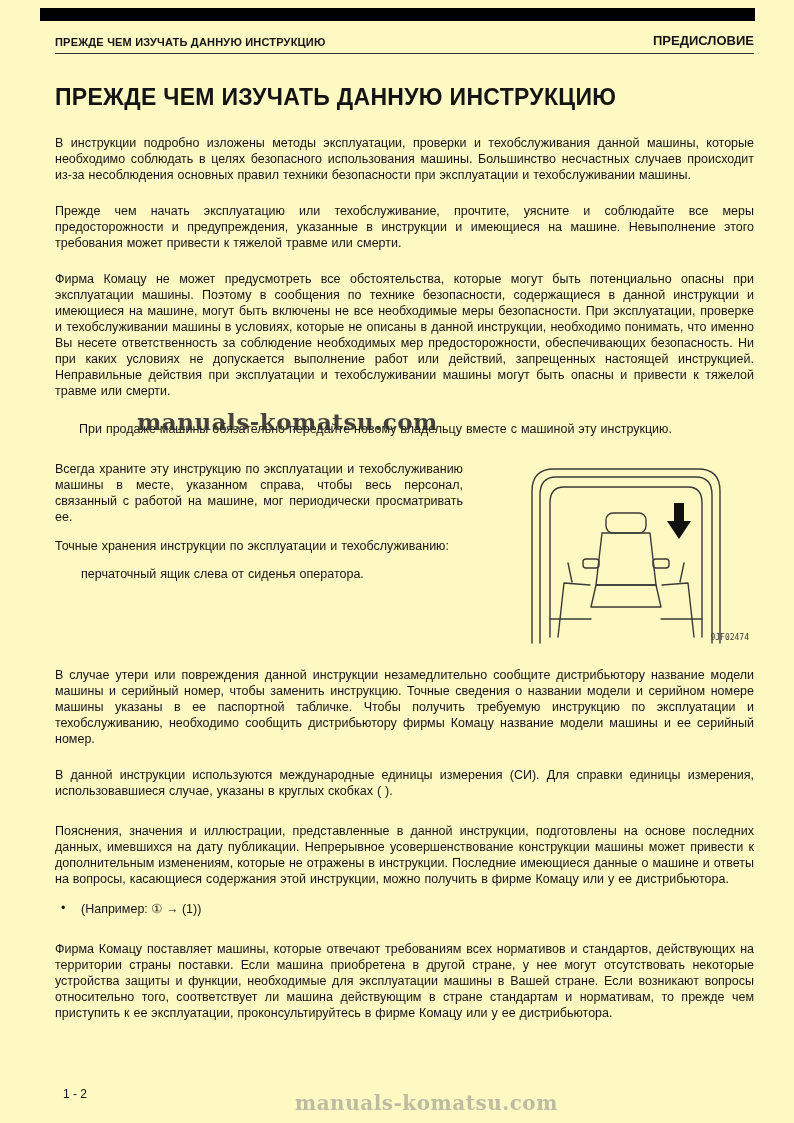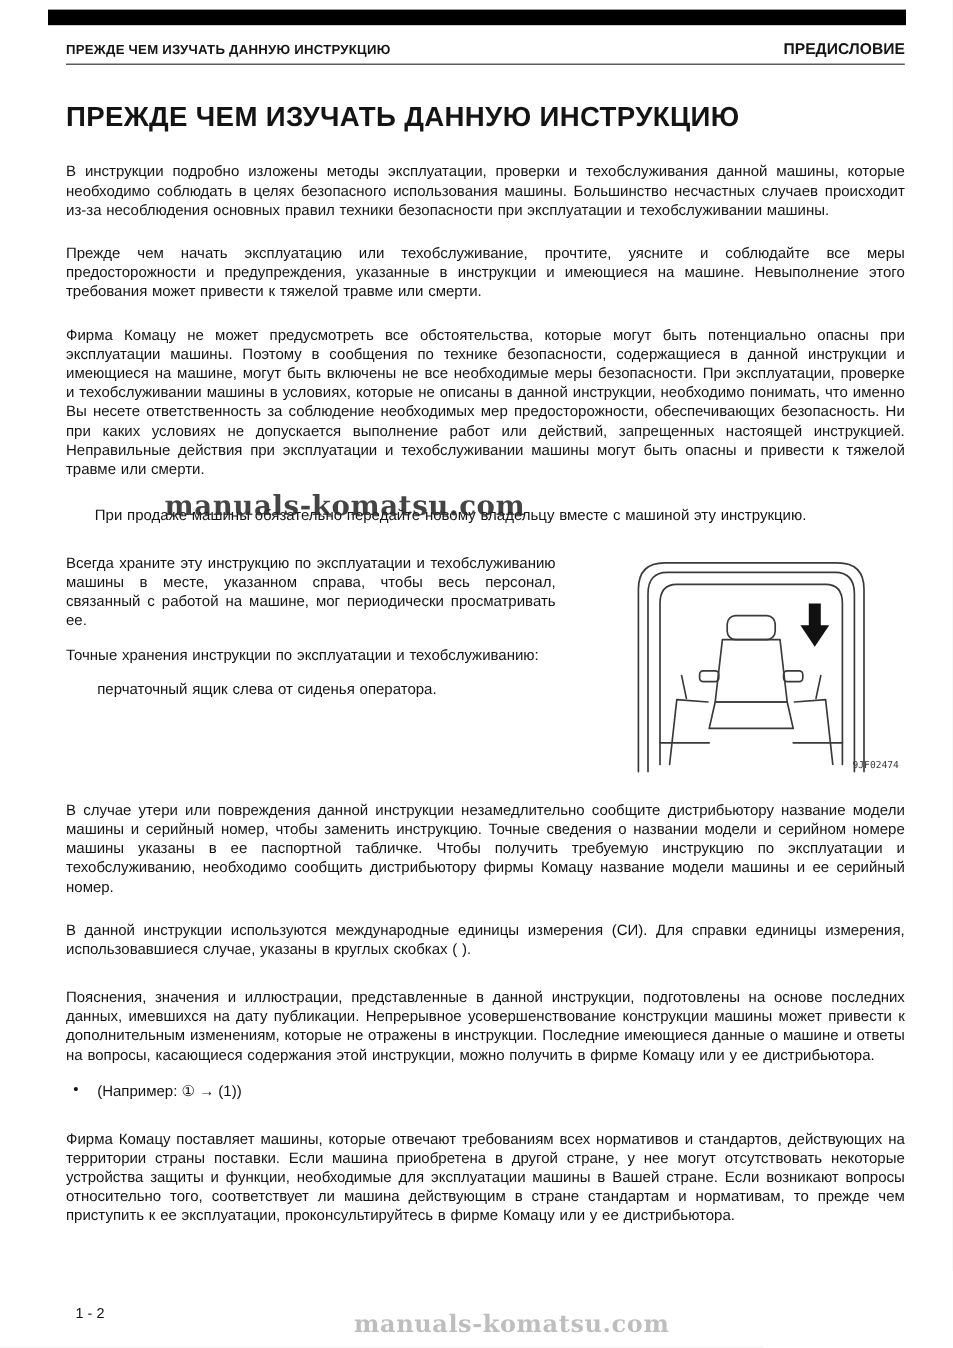--- a/index.html
+++ b/index.html
@@ -1,20 +1,20 @@
 <!DOCTYPE html>
 <html><head>
 <meta charset="utf-8">
 <style>
   html,body { margin:0; padding:0; background:#e9e9e9; }
   .page {
     position:relative;
     width:794px; height:1123px;
     margin:0 auto;
-    background:#ffffff;
+    background:#fef9c3;
     box-sizing:border-box;
     padding:8px 40px 0 55px;
     overflow:hidden;
     font-family:"Liberation Sans", sans-serif;
     color:#141414;
   }
   .top-bar { height:13px; background:#000; margin-left:-15px; margin-right:-1px; }
   .header-row {
     display:flex; justify-content:space-between; align-items:flex-end;
     margin-top:12px; padding-bottom:5px; border-bottom:1px solid #333;

